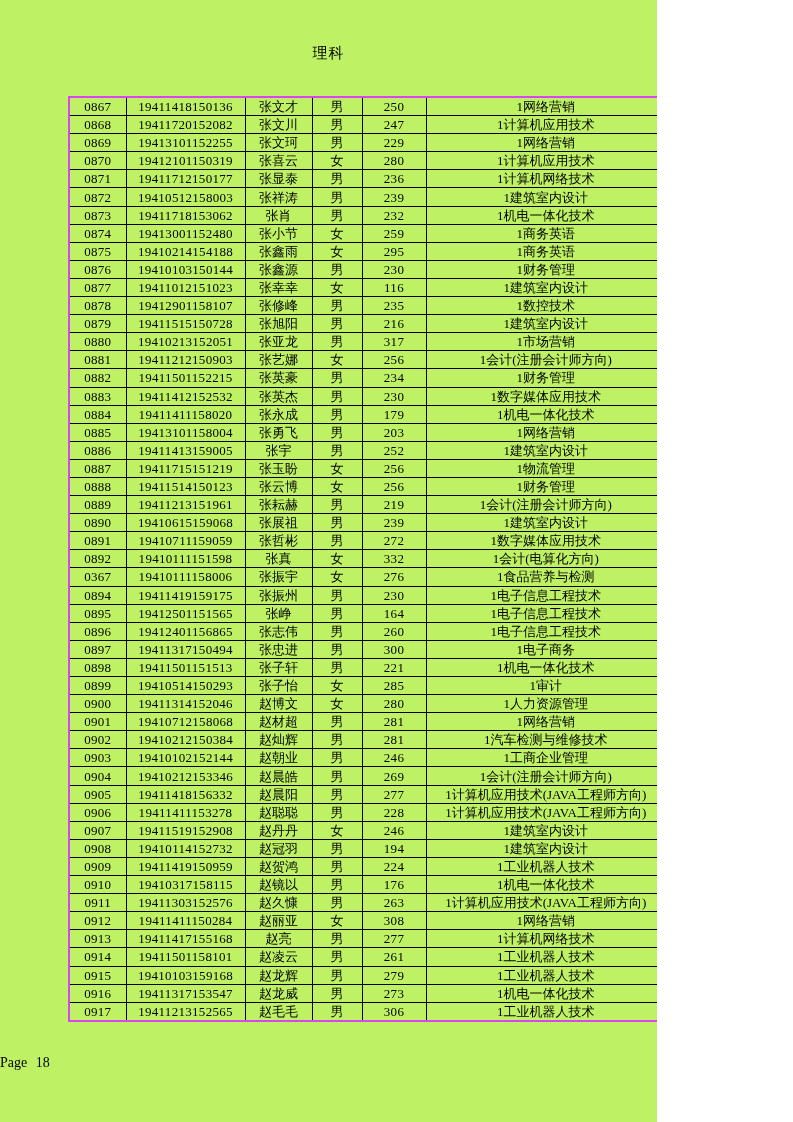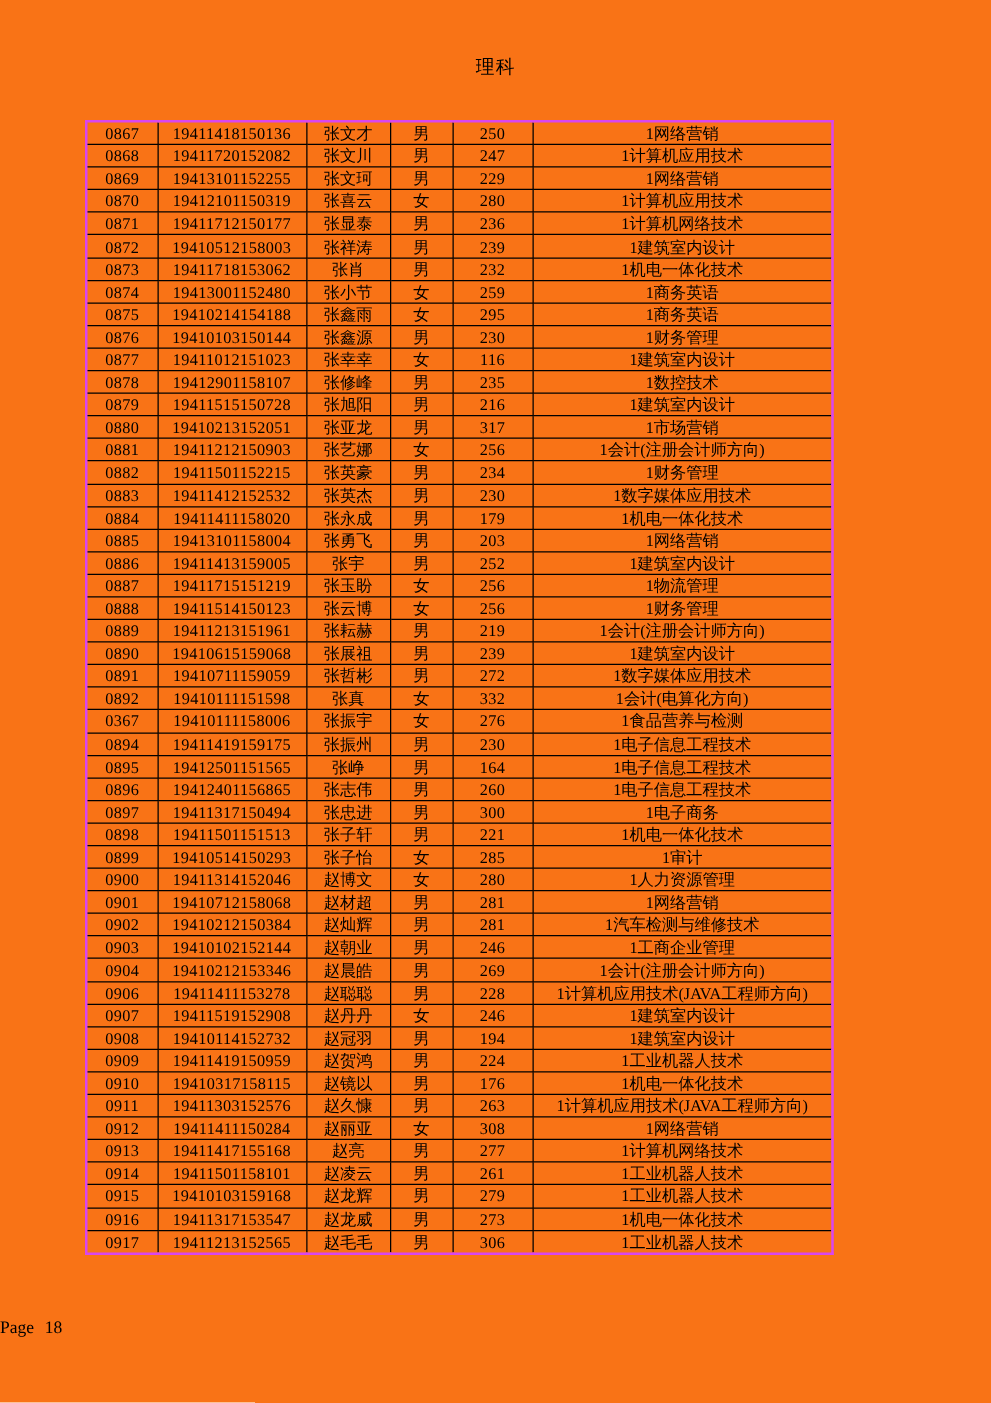--- a/index.html
+++ b/index.html
@@ -2,23 +2,23 @@
 <html><head>
 <meta charset="utf-8">
 <style>
   html, body {
     margin: 0;
     padding: 0;
     background: #ffffff;
   }
   .page {
     position: relative;
-    width: 793px;
+    width: 657px;
     height: 1122px;
-    background: #f97316;
+    background: #bef264;
     font-family: "Liberation Serif", "DejaVu Serif", serif;
     color: #000000;
     overflow: hidden;
   }
   .doc-title {
     position: absolute;
     top: 44px;
     left: 0;
     width: 100%;
     text-align: center;
@@ -375,20 +375,28 @@
         </tr>
         <tr>
           <td class="col-id">0904</td>
           <td class="col-exam-no">19410212153346</td>
           <td class="col-name">赵晨皓</td>
           <td class="col-gender">男</td>
           <td class="col-score">269</td>
           <td class="col-major">1会计(注册会计师方向)</td>
         </tr>
         <tr>
+          <td class="col-id">0905</td>
+          <td class="col-exam-no">19411418156332</td>
+          <td class="col-name">赵晨阳</td>
+          <td class="col-gender">男</td>
+          <td class="col-score">277</td>
+          <td class="col-major">1计算机应用技术(JAVA工程师方向)</td>
+        </tr>
+        <tr>
           <td class="col-id">0906</td>
           <td class="col-exam-no">19411411153278</td>
           <td class="col-name">赵聪聪</td>
           <td class="col-gender">男</td>
           <td class="col-score">228</td>
           <td class="col-major">1计算机应用技术(JAVA工程师方向)</td>
         </tr>
         <tr>
           <td class="col-id">0907</td>
           <td class="col-exam-no">19411519152908</td>

